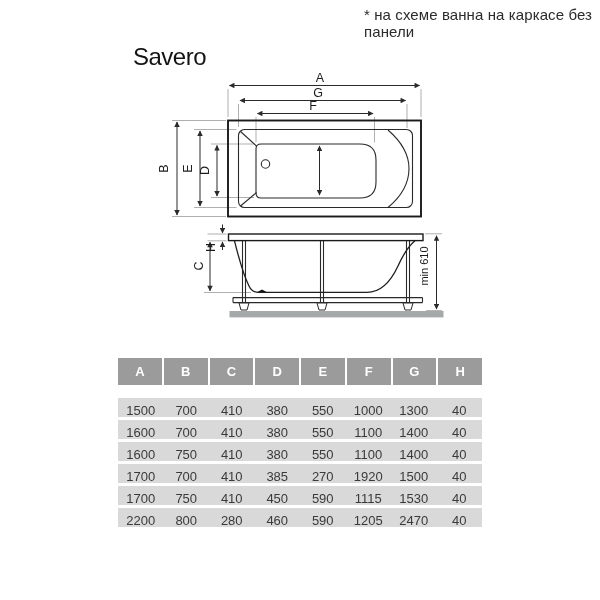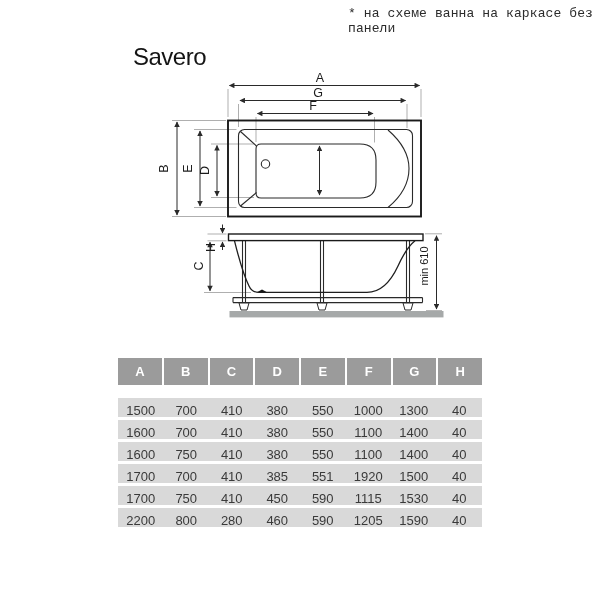--- a/index.html
+++ b/index.html
@@ -1,22 +1,22 @@
 <!DOCTYPE html>
 <html><head>
 <meta charset="utf-8">
 <style>
   html,body{margin:0;padding:0;}
   body{
     width:600px;height:600px;background:#ffffff;overflow:hidden;position:relative;
     font-family:"Liberation Sans",sans-serif;
   }
   .note{
-    position:absolute;left:348px;top:6px;
-    font-size:13px;color:#2b2b2b;letter-spacing:.1px;font-family:Liberation Mono, monospace;
+    position:absolute;left:364px;top:6px;
+    font-size:15px;color:#2b2b2b;letter-spacing:.1px;
   }
   .title{
     position:absolute;left:117px;top:27px;margin:16px;
     font-size:24px;font-weight:400;color:#141414;letter-spacing:-.5px;
   }
   .drawing{position:absolute;left:0;top:0;}
 
   
   .outline{fill:none;stroke:#1f1f1f;stroke-width:1.3;}
   .outline-heavy{fill:none;stroke:#1a1a1a;stroke-width:1.9;}
@@ -188,21 +188,21 @@
         <div class="td">550</div>
         <div class="td">1100</div>
         <div class="td">1400</div>
         <div class="td">40</div>
       </div>
       <div class="tr">
         <div class="td">1700</div>
         <div class="td">700</div>
         <div class="td">410</div>
         <div class="td">385</div>
-        <div class="td">551</div>
+        <div class="td">270</div>
         <div class="td">1920</div>
         <div class="td">1500</div>
         <div class="td">40</div>
       </div>
       <div class="tr">
         <div class="td">1700</div>
         <div class="td">750</div>
         <div class="td">410</div>
         <div class="td">450</div>
         <div class="td">590</div>
@@ -210,17 +210,17 @@
         <div class="td">1530</div>
         <div class="td">40</div>
       </div>
       <div class="tr">
         <div class="td">2200</div>
         <div class="td">800</div>
         <div class="td">280</div>
         <div class="td">460</div>
         <div class="td">590</div>
         <div class="td">1205</div>
-        <div class="td">1590</div>
+        <div class="td">2470</div>
         <div class="td">40</div>
       </div>
     </div>
 </div>
 
 </body></html>

